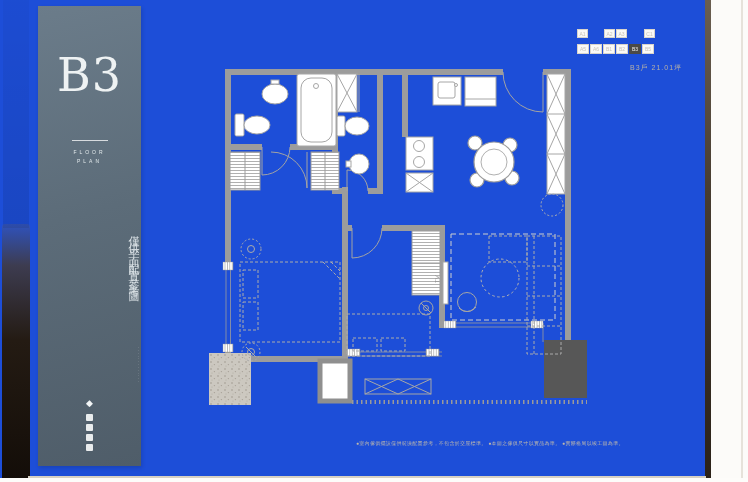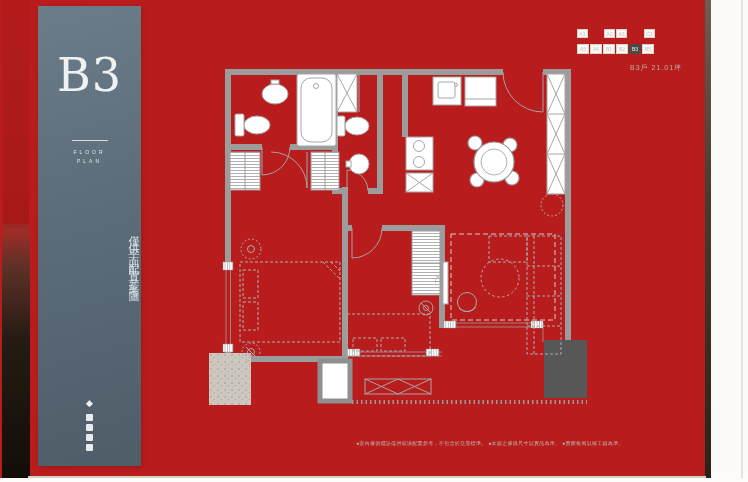--- a/index.html
+++ b/index.html
@@ -1,16 +1,16 @@
 <!DOCTYPE html>
 <html><head>
 <meta charset="utf-8">
 <style>
   html,body{margin:0;padding:0;background:#ffffff;font-family:"Liberation Sans",sans-serif;}
-  .photo{position:relative;width:748px;height:482px;background:#b91c1c;overflow:hidden;}
+  .photo{position:relative;width:748px;height:482px;background:#1d4ed8;overflow:hidden;}
   
   .left-strip-top{position:absolute;left:3px;top:0;width:26px;height:228px;
     background:linear-gradient(to bottom,rgba(0,0,0,0.03),rgba(0,0,0,0.10));}
   .left-strip-dark{position:absolute;left:2px;top:224px;width:28px;height:258px;border-radius:3px;
     background:linear-gradient(to bottom,rgba(120,100,80,0.20) 0%,rgba(70,55,42,0.78) 16%,#241b13 45%,#130d08 100%);}
   .right-edge{position:absolute;left:705px;top:0;width:6px;height:482px;
     background:linear-gradient(to bottom,#6a5e50,#473c30 40%,#2a2118);}
   .right-margin{position:absolute;left:711px;top:0;width:37px;height:482px;background:#fcfbf9;}
   .right-margin-line{position:absolute;left:741px;top:0;width:2px;height:482px;background:#e6e2da;}
   .bottom-edge{position:absolute;left:28px;top:476px;width:678px;height:2px;background:#d6d0c3;}

